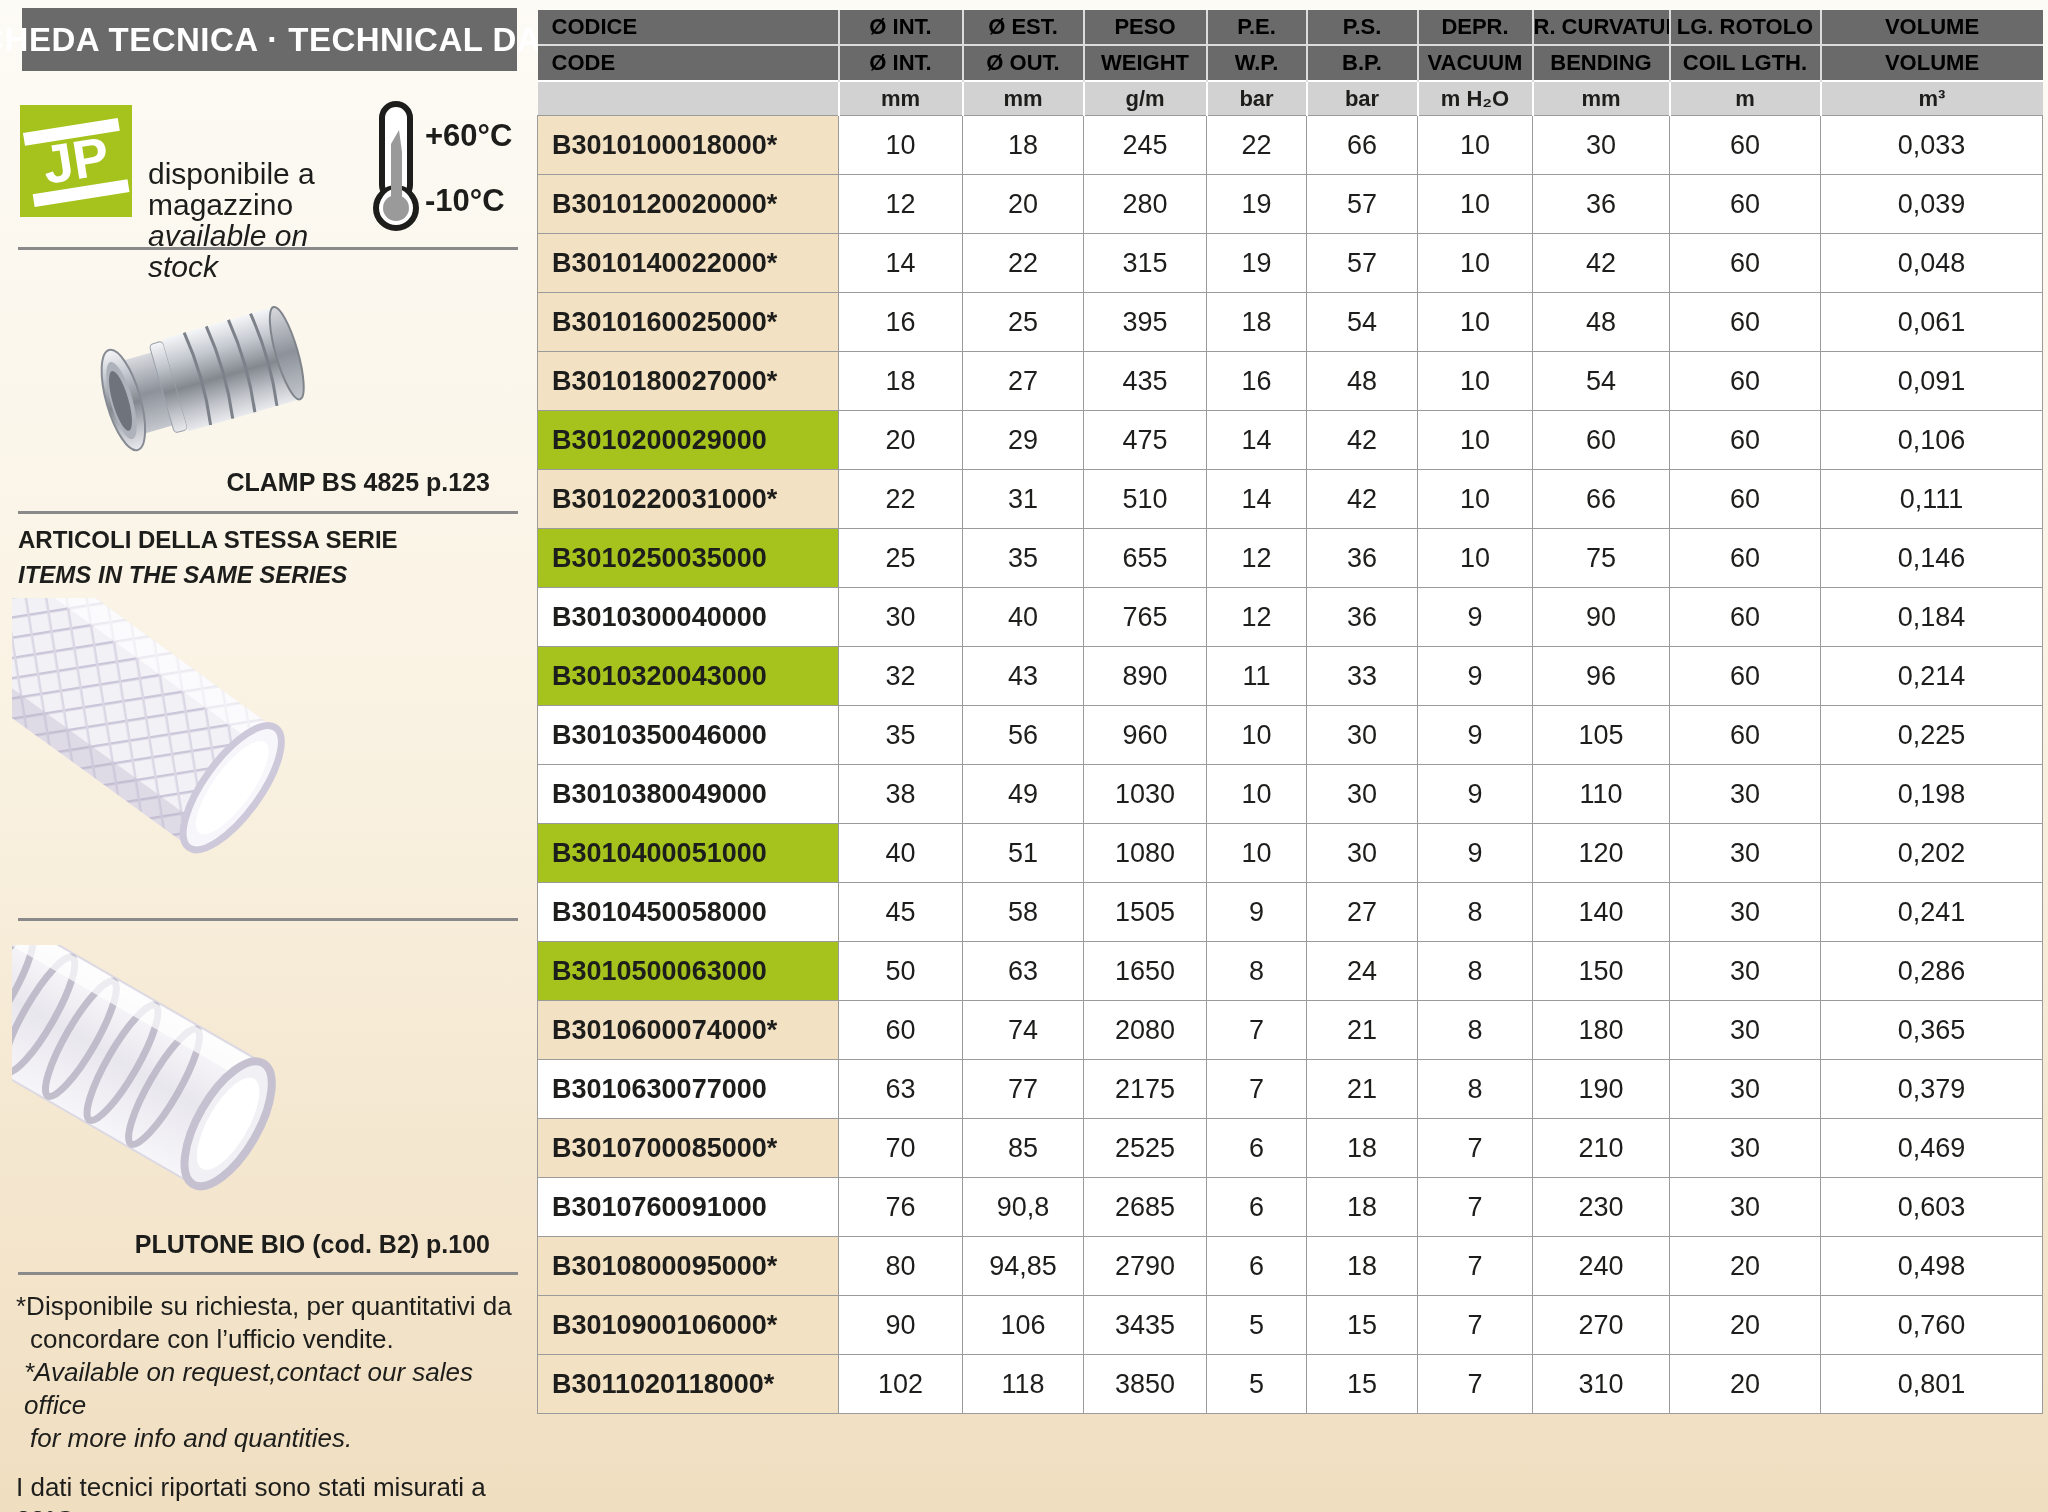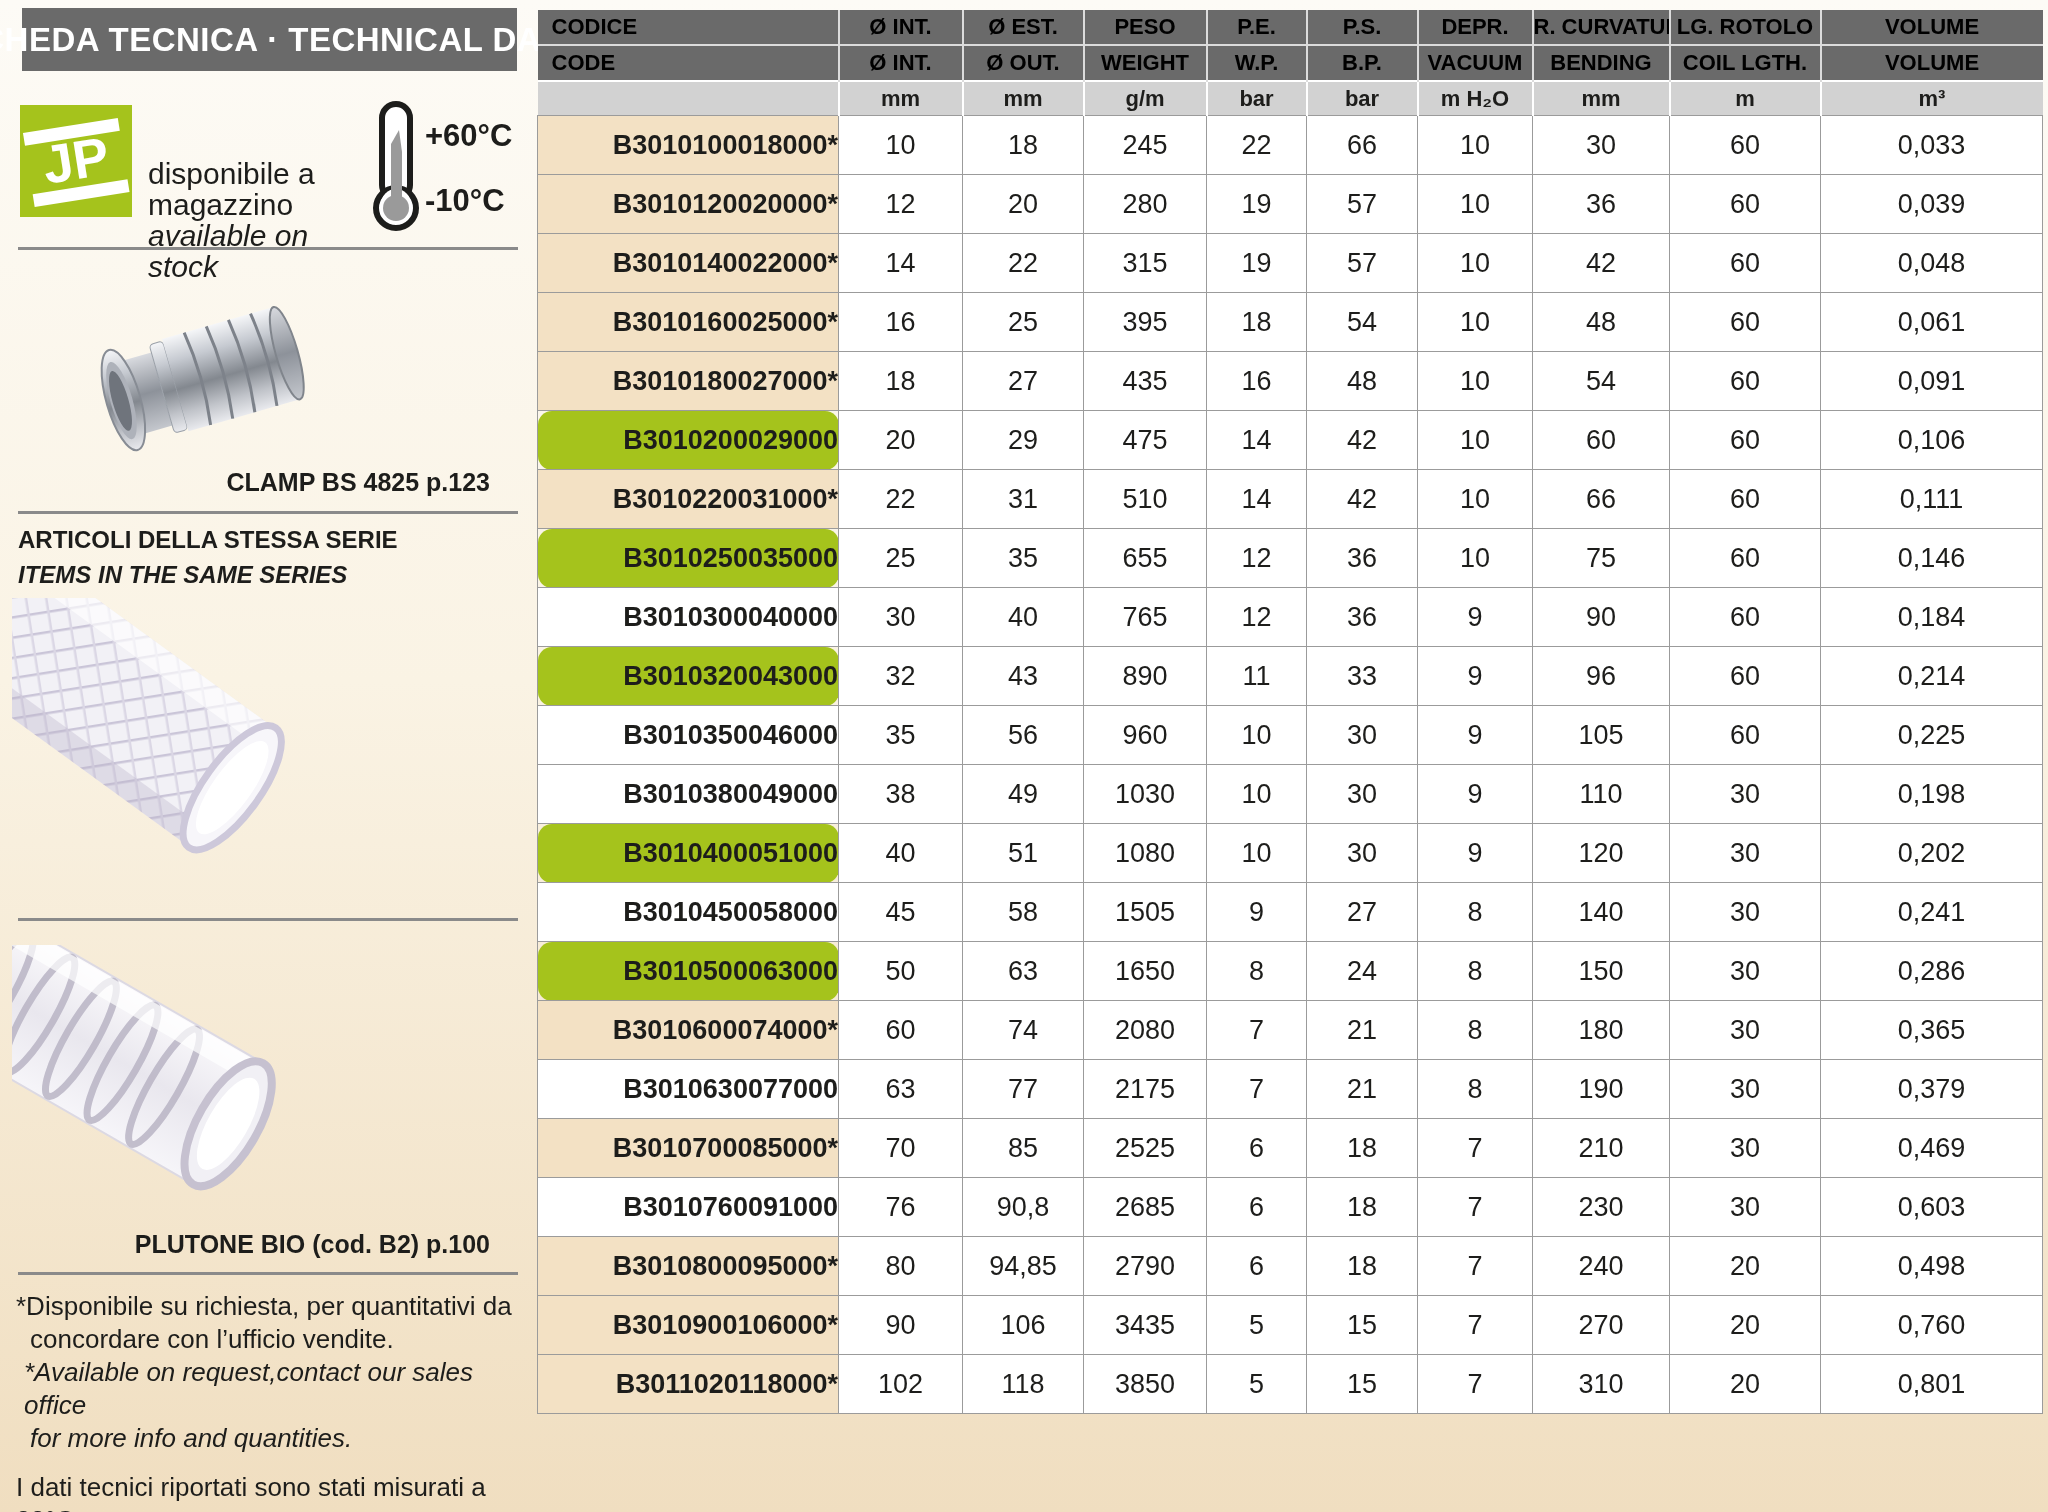--- a/index.html
+++ b/index.html
@@ -43,23 +43,23 @@
   table.spec{position:absolute;left:537px;top:10px;width:1505px;border-collapse:collapse;table-layout:fixed;}
   table.spec th,table.spec td{padding:0;text-align:center;vertical-align:middle;overflow:hidden;white-space:nowrap;}
   tr.hrow th{background:#6a6a6a;color:#000000;font-size:22px;font-weight:700;height:34px;
              border-left:2px solid #dcdcdc;}
   tr.hrow th:first-child{border-left:none;text-align:left;padding-left:14px;}
   tr.hrow1 th{border-bottom:2px solid #dcdcdc;}
   tr.units td{background:#d2d2d2;font-size:22px;font-weight:700;height:33px;
               border-left:2px solid #fff;border-top:2px solid #fff;border-bottom:1px solid #9b9b9b;}
   tr.units td:first-child{border-left:none;}
   tbody td{background:#fff;border:1px solid #9b9b9b;font-size:27px;height:58px;}
-  tbody td.code{text-align:right;padding-left:14px;font-weight:700;}
+  tbody td.code{text-align:left;padding-left:14px;font-weight:700;}
   tbody td.peso{font-weight:400;}
-  tbody tr.hl-green td.code{background:#a5c31c;border-radius:14px;}
+  tbody tr.hl-green td.code{background:#a5c31c;}
   tbody tr.hl-tan td.code{background:#f3e1c4;}
   tbody tr.hl-white td.code{background:#fff;}
 </style>
 </head>
 <body>
 
 <div class="page">
 
   <div class="titlebar">
     <span>SCHEDA TECNICA · TECHNICAL DATA</span>

